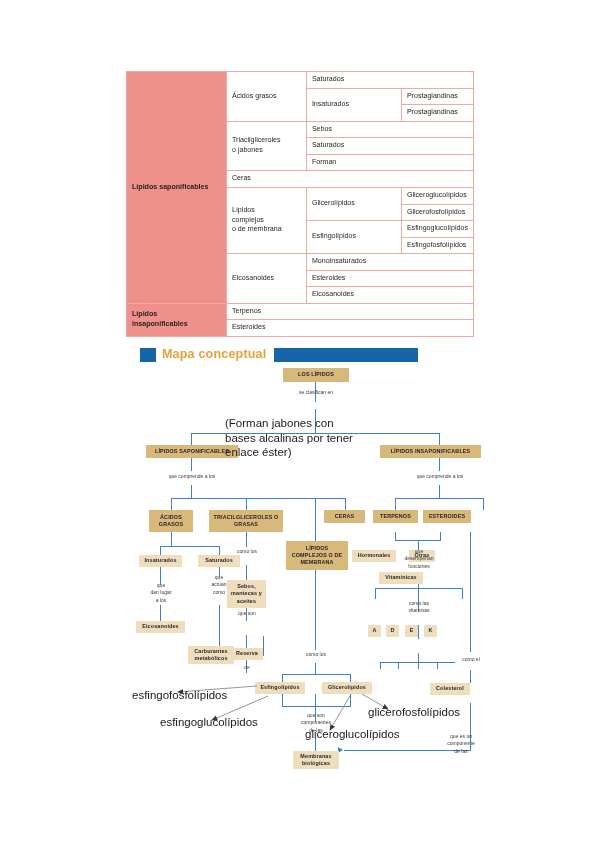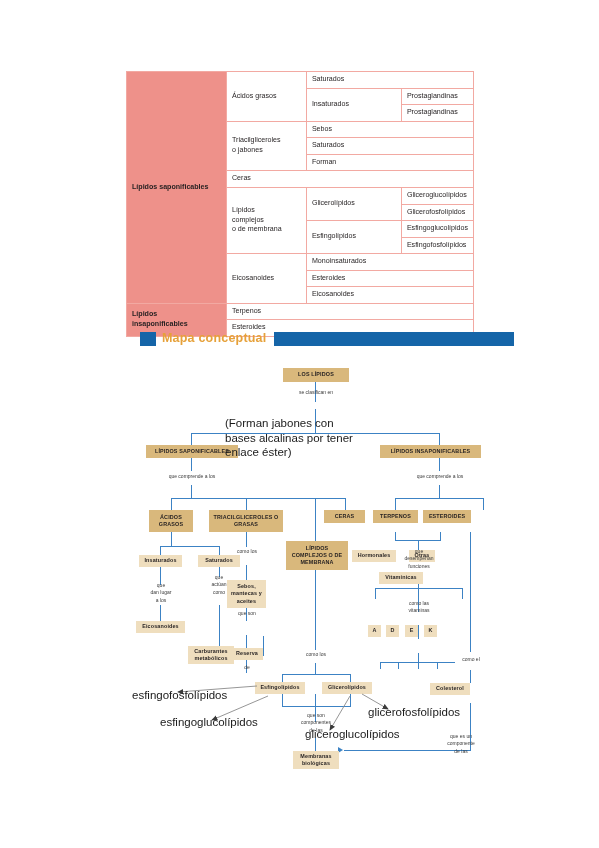--- a/index.html
+++ b/index.html
@@ -15,21 +15,21 @@
       vertical-align:middle;
       line-height:1.35;
       background:#fff;
       white-space:pre-line;
   }
   #lipid-table td.grp{background:#EE918A;font-weight:bold;width:94px;}
   #lipid-table td.lvl2{width:72px;}
   #lipid-table td.lvl3{width:90px;}
 
   
-  #mapa-header{position:absolute;left:140px;top:332px;width:374px;height:14px;}
+  #mapa-header{position:absolute;left:140px;top:348px;width:278px;height:14px;}
   #mapa-sq{position:absolute;left:0;top:0;width:16px;height:14px;background:#1565A8;}
   #mapa-title{position:absolute;left:22px;top:-1px;font-size:12.5px;font-weight:bold;color:#E6A13A;letter-spacing:.2px;}
   #mapa-bar{position:absolute;left:134px;top:0;right:0;height:14px;background:#1565A8;}
 
   
   #map{position:absolute;left:130px;top:360px;width:372px;height:425px;}
   .node{position:absolute;background:#D9B87C;color:#231f20;font-weight:bold;
         font-size:5.4px;text-align:center;line-height:1.35;
         display:flex;align-items:center;justify-content:center;
         letter-spacing:.15px;box-sizing:border-box;padding:1px 2px;}

